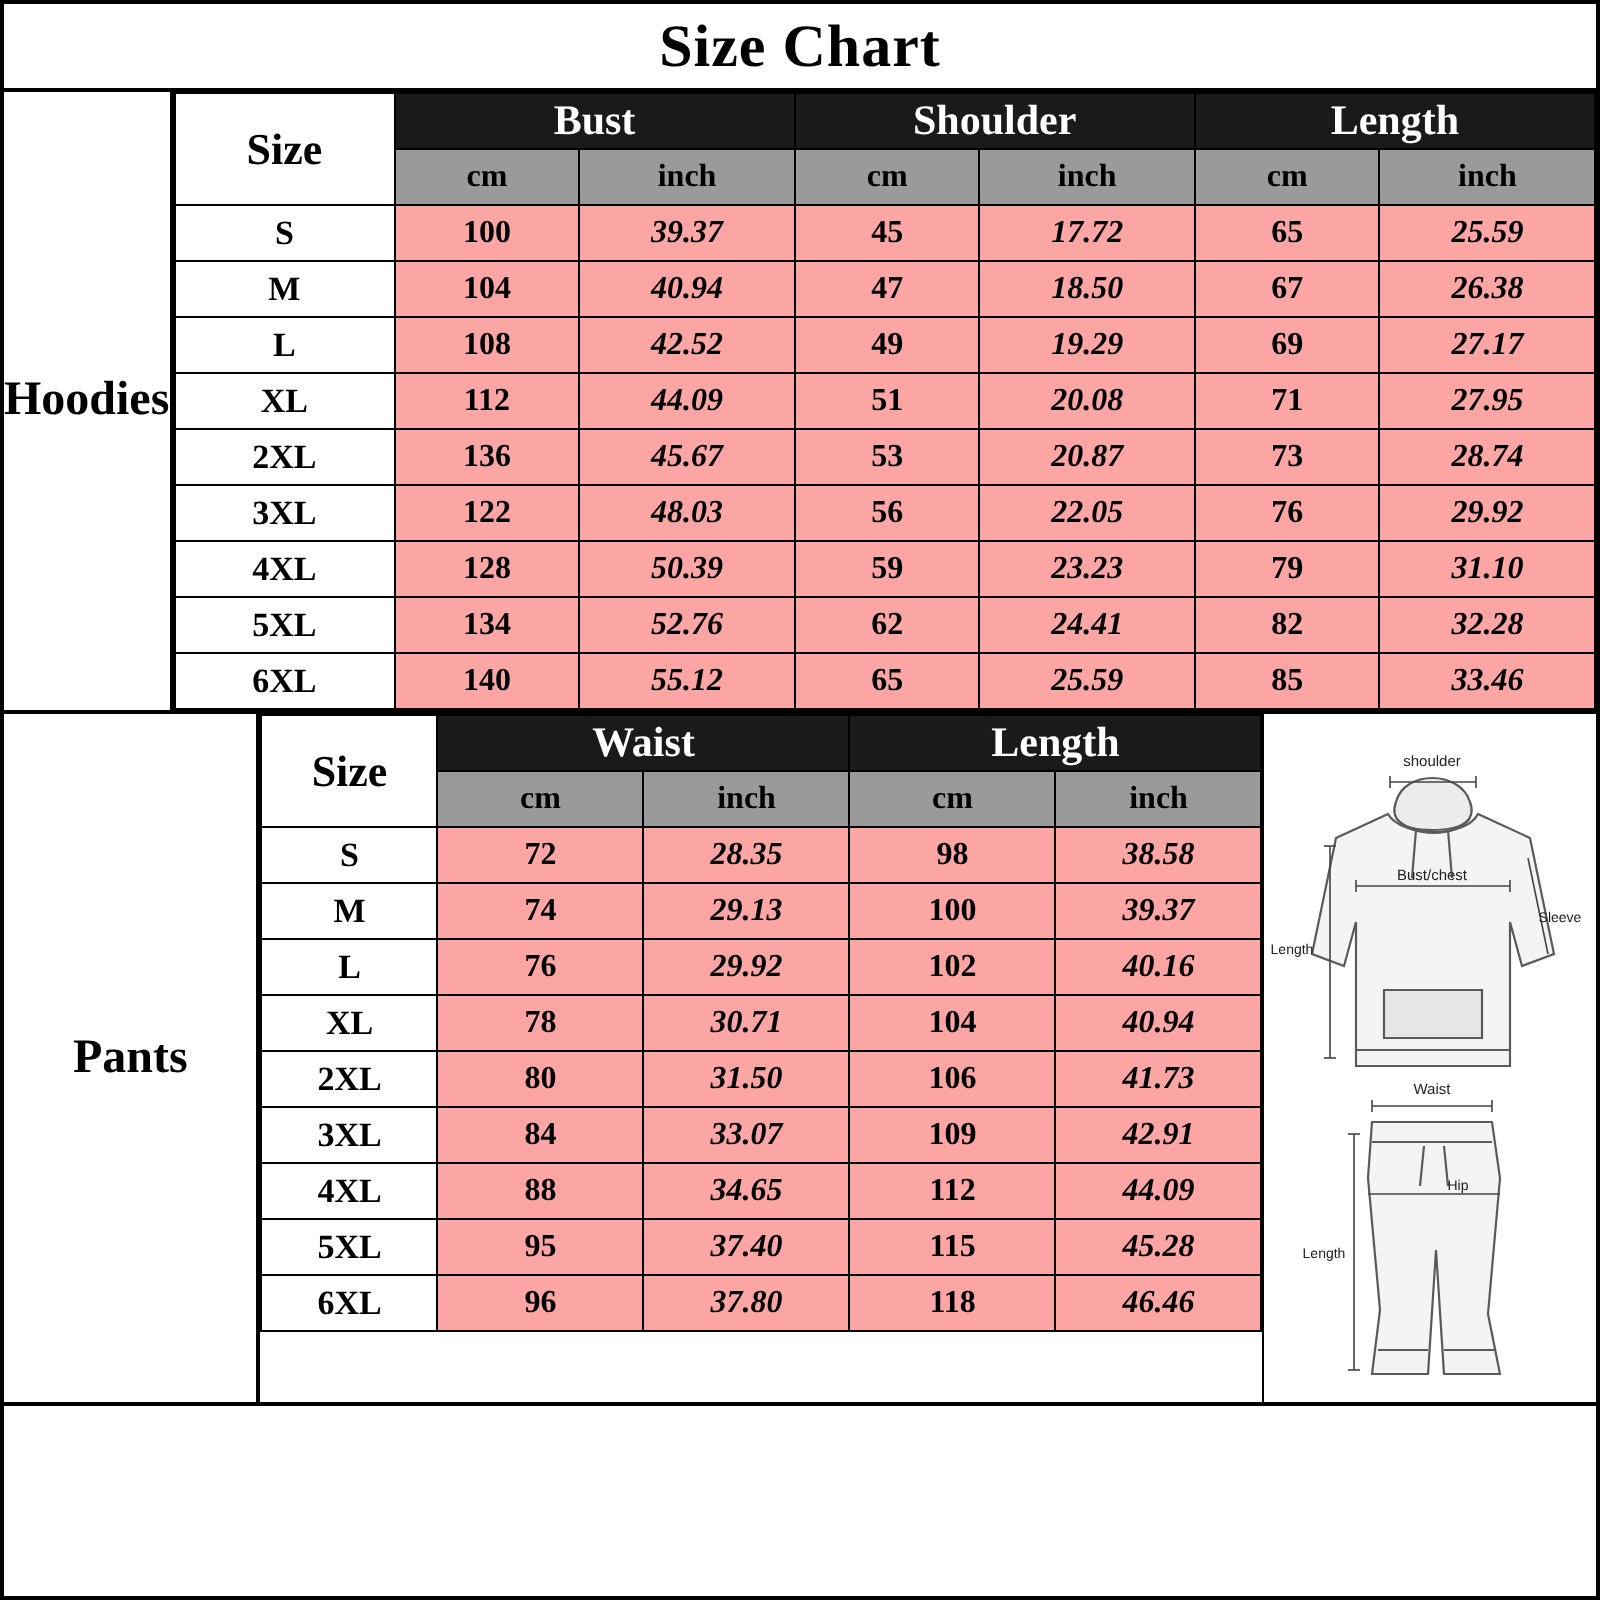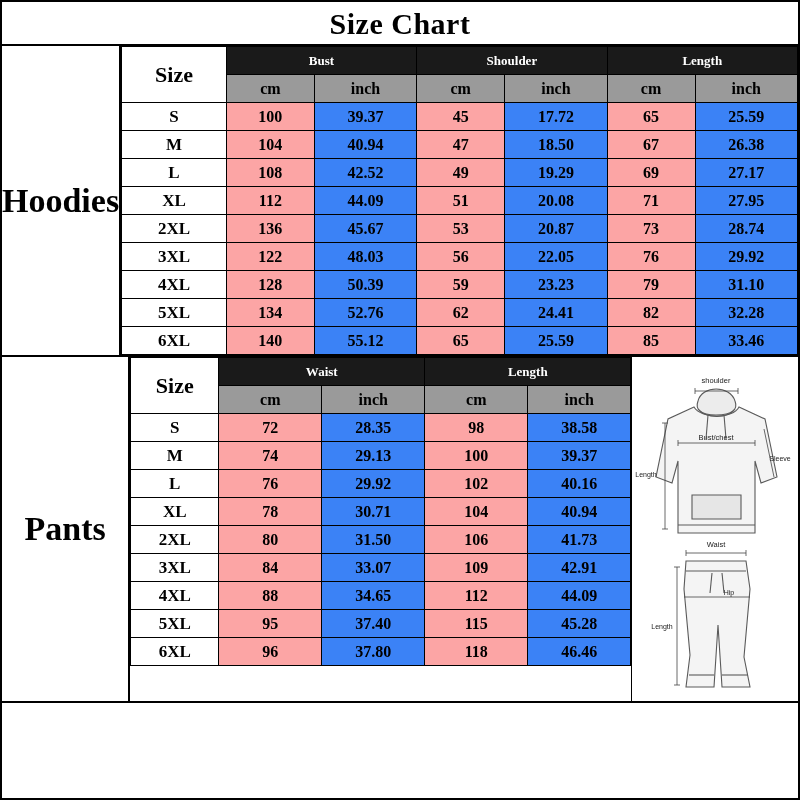--- a/index.html
+++ b/index.html
@@ -32,21 +32,21 @@
     display: flex;
     flex-direction: row;
     flex: 0 0 auto;
   }
   .cat-cell {
     width: 130px;
     display: flex;
     align-items: center;
     justify-content: center;
     font-weight: bold;
-    font-size: 34px;
+    font-size: 24px;
     border-right: 2px solid #000;
     background: #fff;
   }
   .grid-wrap { flex: 1 1 auto; }
 
   table.sz {
     border-collapse: collapse;
     width: 100%;
     table-layout: fixed;
   }
@@ -54,21 +54,21 @@
     border: 1px solid #000;
     text-align: center;
     font-weight: bold;
     font-family: "Liberation Serif", serif;
     padding: 0;
     height: 28px;
   }
   .hdr-black {
     background: #1a1a1a;
     color: #ffffff;
-    font-size: 13px;
+    font-size: 21px;
     height: 32px;
   }
   .hdr-gray {
     background: #9a9a9a;
     color: #000;
     font-size: 16px;
     height: 29px;
     margin-left: 16px;
   }
   .size-label-cell {
@@ -78,22 +78,23 @@
   }
   .size-val {
     background: #ffffff;
     font-size: 17px;
   }
   .num-gray {
     background: #fca5a5;
     font-size: 16px;
   }
   .num-white {
-    background: #3b82f6;
+    background: #fca5a5;
     font-size: 16px;
+    font-style: italic;
   }
   .sec2 { position: relative; }
   .grid-wrap2 { flex: 0 0 500px; }
   .figure-cell {
     flex: 1 1 auto;
     border-left: 1px solid #000;
     position: relative;
     background: #fff;
     overflow: hidden;
   }

